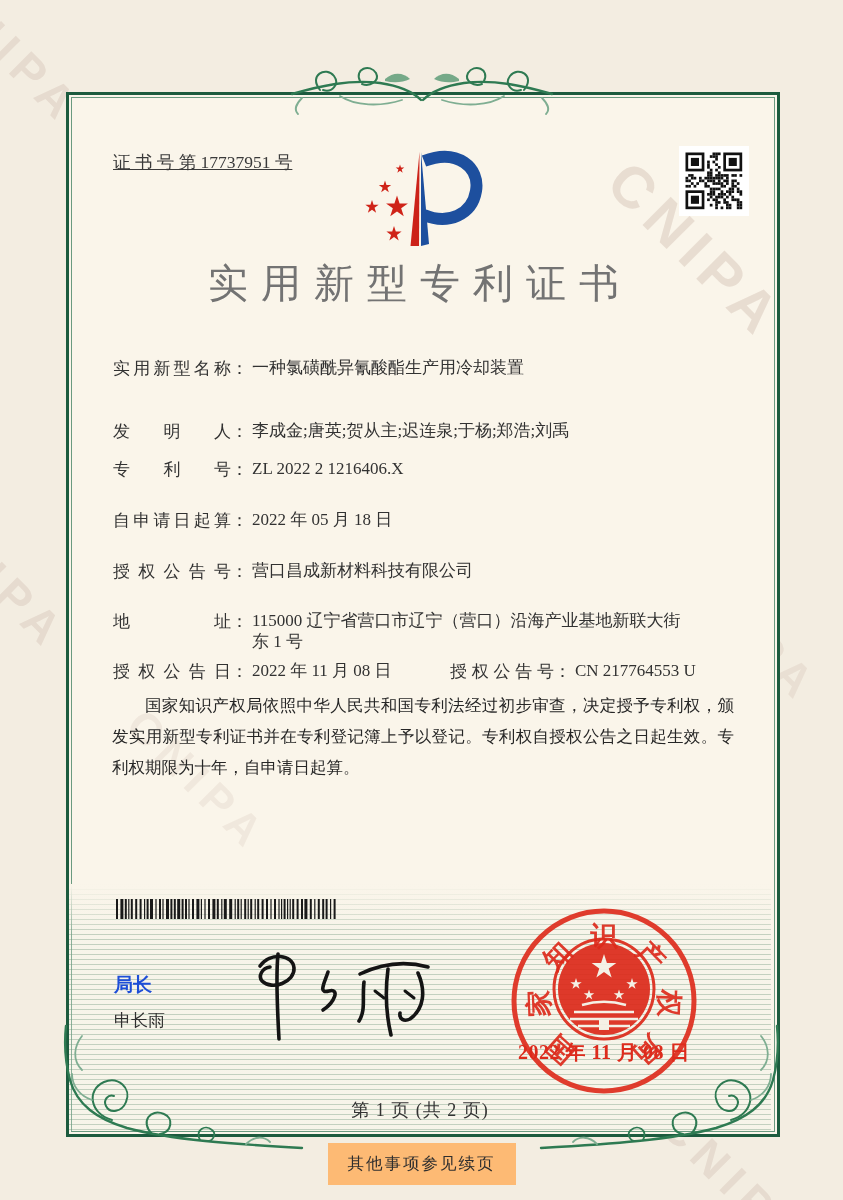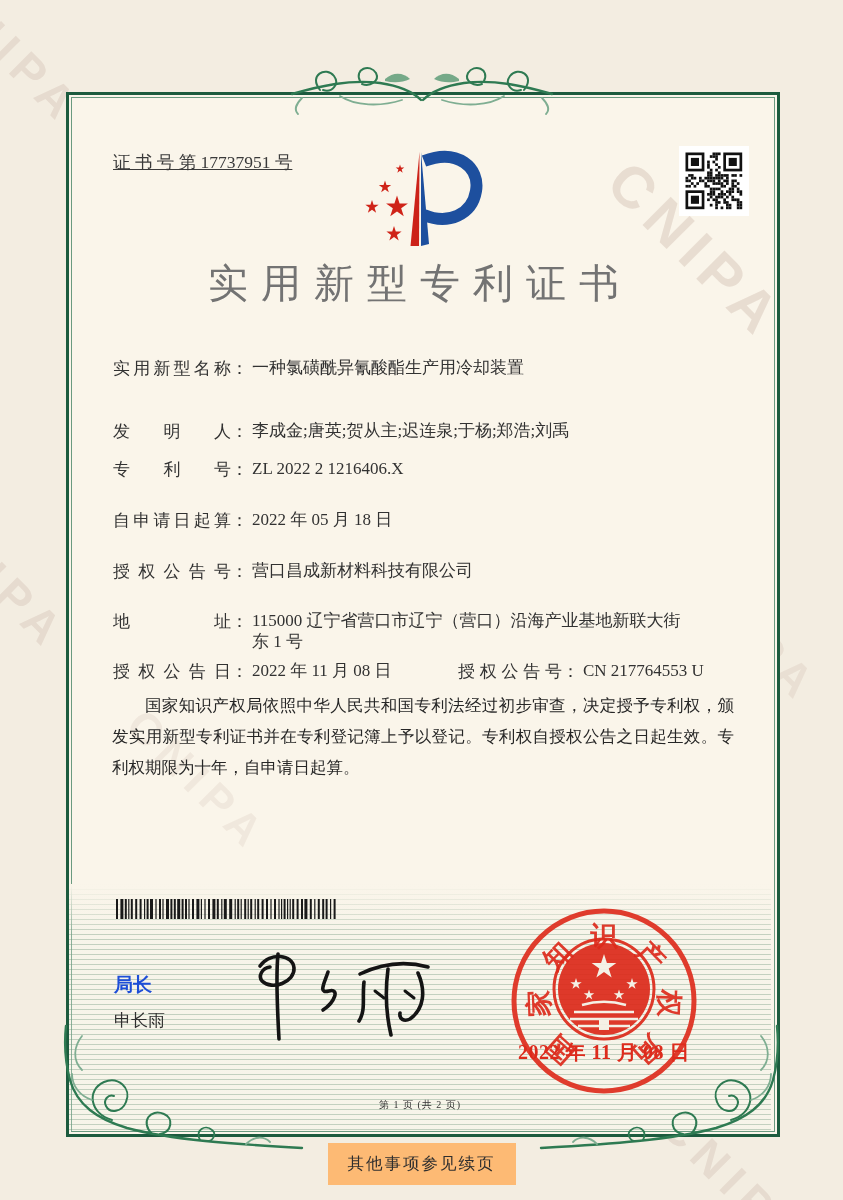--- a/index.html
+++ b/index.html
@@ -46,40 +46,40 @@
   .fields{position:absolute;left:113px;top:0;width:630px;z-index:2;font-size:17px;color:#323232;}
   .field-row{position:absolute;left:0;white-space:nowrap;font-family:Liberation Serif, serif;}
   .flabel{
     display:inline-block;width:118px;text-align:justify;text-align-last:justify;
     vertical-align:top;
   }
   .flabel.narrow{width:104px;}
   .fcolon{display:inline-block;vertical-align:top;margin-right:4px;}
   .fvalue{display:inline-block;vertical-align:top;white-space:normal;max-width:480px;line-height:21px;}
   .fvalue.wrap{width:432px;}
-  .pair2{position:absolute;left:337px;top:0;white-space:nowrap;margin-left:8px;}
+  .pair2{position:absolute;left:337px;top:0;white-space:nowrap;}
   
   .body-text{
     position:absolute;left:112px;top:690px;width:622px;z-index:2;
     font-size:16.5px;line-height:31px;text-align:justify;color:#262626;
   }
   .body-text p{margin:0;text-indent:2em;}
   
   .barcode{position:absolute;left:114px;top:899px;z-index:2;}
   .sig-title{position:absolute;left:114px;top:972px;font-size:19px;z-index:2;
     font-family:"Liberation Sans","DejaVu Sans",sans-serif;color:#1d4ed8;font-weight:bold;}
   .sig-name{position:absolute;left:114px;top:1009px;font-size:17px;z-index:2;
     font-family:"Liberation Sans","DejaVu Sans",sans-serif;color:#2f2f2f;}
   .signature-svg{position:absolute;left:248px;top:942px;z-index:3;}
   .seal{position:absolute;left:504px;top:901px;z-index:3;}
   .seal text{font-family:"Liberation Serif","DejaVu Serif",serif;}
   
   .page-info{
     position:absolute;left:66px;top:1098px;width:708px;text-align:center;
-    font-size:10px;color:#333;z-index:2;letter-spacing:1px;
+    font-size:18px;color:#333;z-index:2;letter-spacing:1px;
   }
   .cont-note{
     position:absolute;left:50%;top:1143px;transform:translateX(-50%);
     background:#fdba74;padding:10px 20px;font-size:16.5px;color:#2e2e2e;z-index:2;
     letter-spacing:2px;
   }
   
   .orn{position:absolute;z-index:2;pointer-events:none;}
 </style>
 </head>

